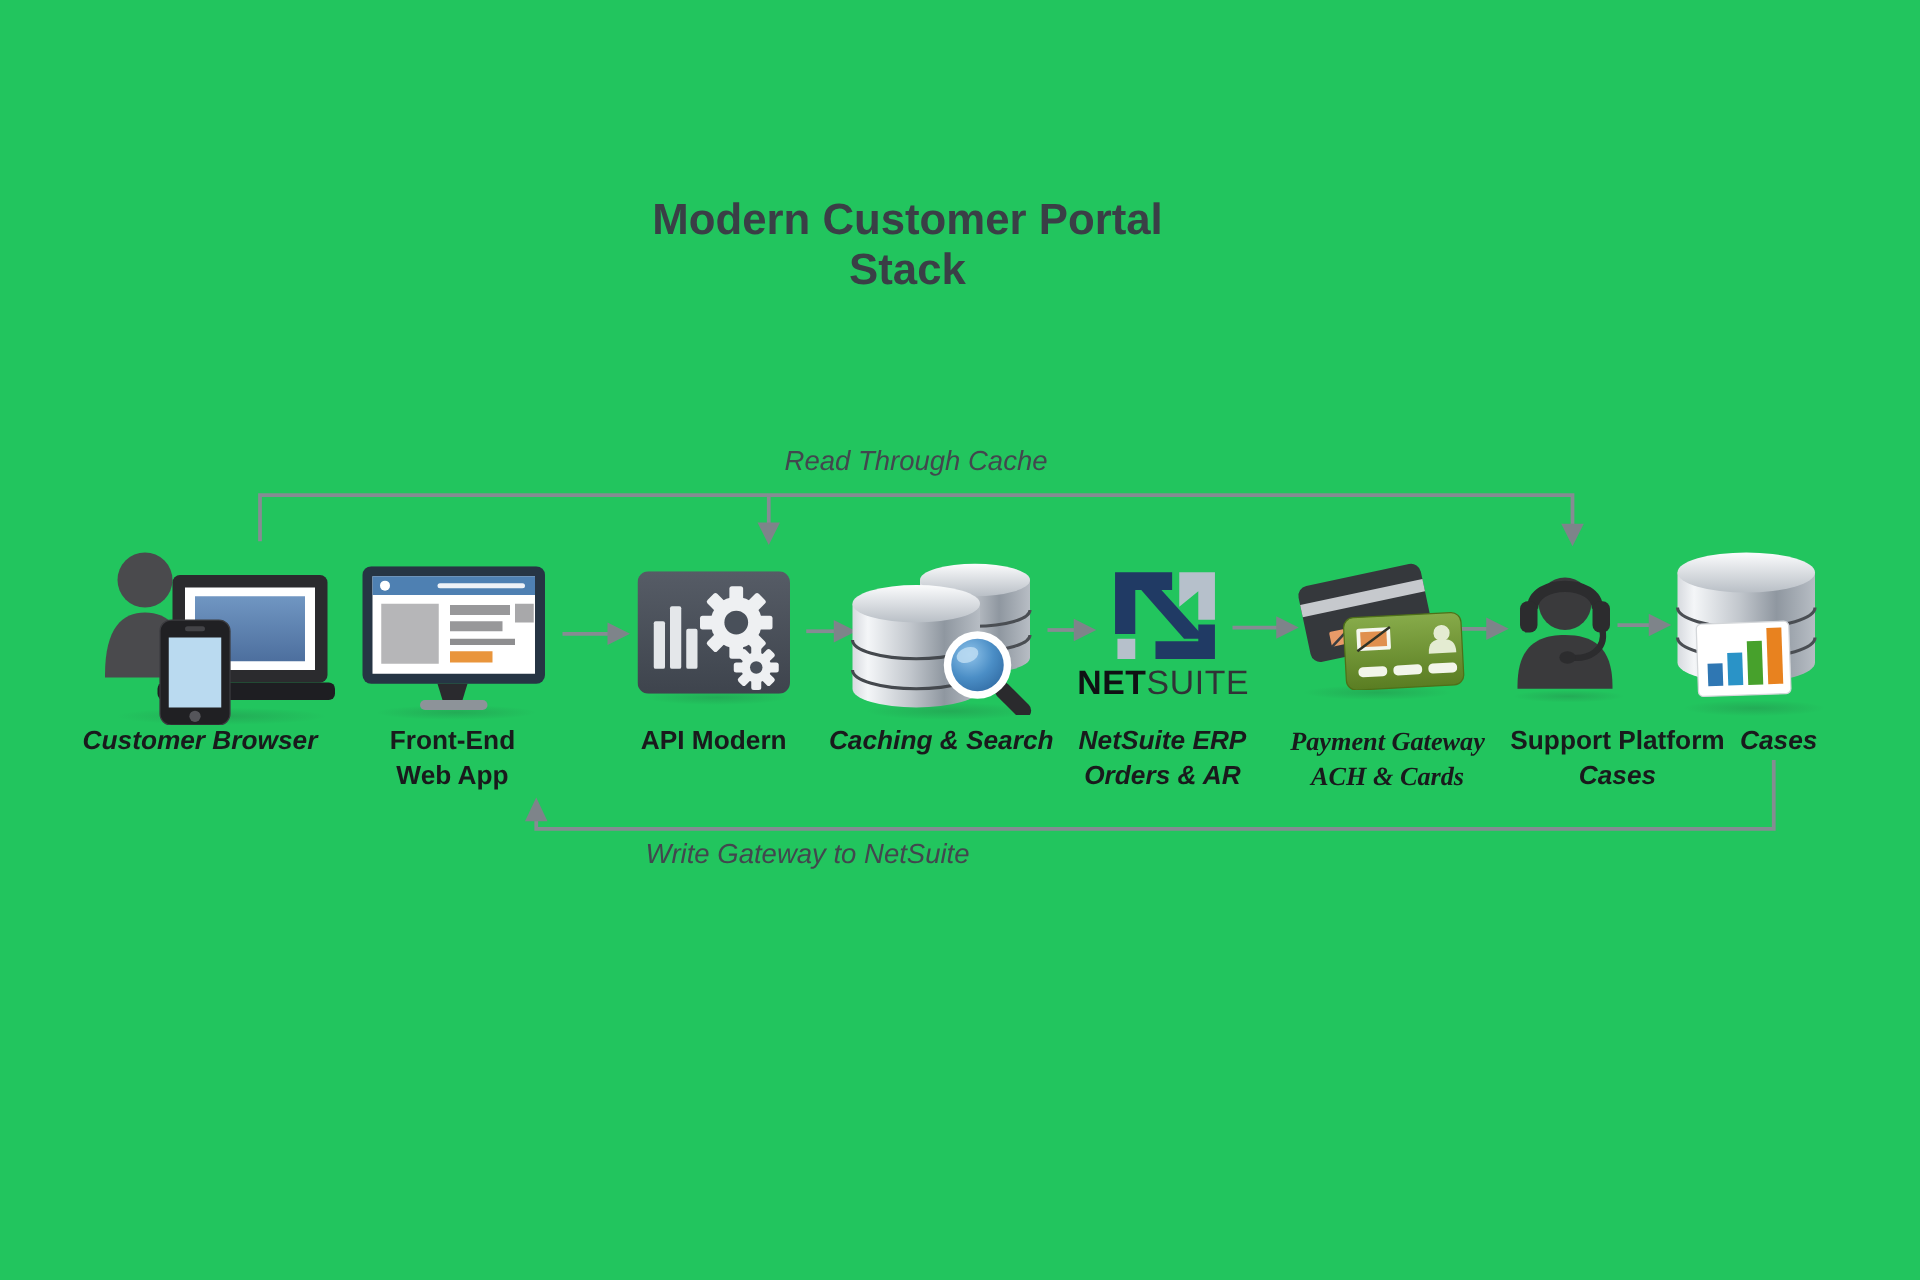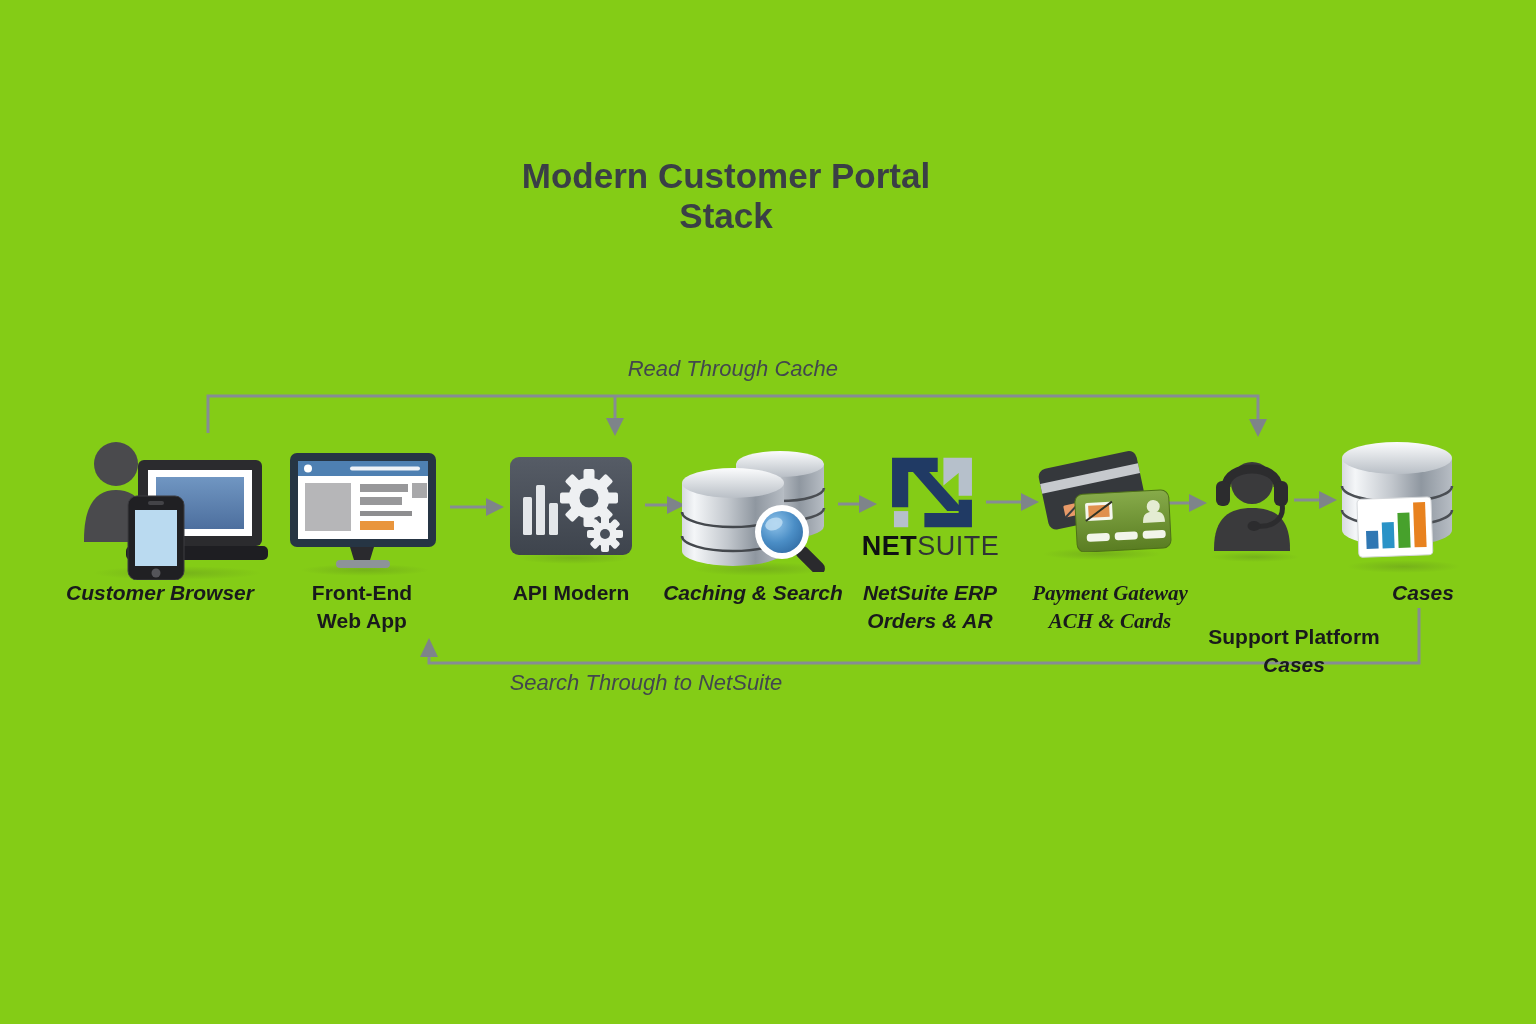--- a/index.html
+++ b/index.html
@@ -1,17 +1,17 @@
 <!DOCTYPE html>
 <html><head>
 <meta charset="utf-8">
 <style>
   html,body{margin:0;padding:0;background:#ffffff;}
   #canvas{
-    position:relative;width:1536px;height:1024px;background:#84cc16;overflow:hidden;
+    position:relative;width:1536px;height:1024px;background:#22c55e;overflow:hidden;
     font-family:"Liberation Sans",sans-serif;
   }
   .abs{position:absolute;}
   #page-title{
     position:absolute;left:476px;top:156px;width:500px;text-align:center;
     font-size:35px;font-weight:700;color:#3a3f46;letter-spacing:0px;
   }
   .flow-label{
     position:absolute;width:320px;text-align:center;
     font-size:22px;font-style:italic;font-weight:500;color:#42474e;
@@ -37,21 +37,21 @@
   #netsuite-wordmark .wm-light{font-weight:400;color:#303336;}
 </style>
 </head>
 <body>
 
 <div id="canvas">
 
   <div id="page-title">Modern Customer Portal Stack</div>
 
   <div id="flow-read-label" class="flow-label">Read Through Cache</div>
-  <div id="flow-write-label" class="flow-label">Search Through to NetSuite</div>
+  <div id="flow-write-label" class="flow-label">Write Gateway to NetSuite</div>
 
   <svg id="connectors" width="1536" height="1024" viewBox="0 0 1536 1024">
     <g stroke="#868c93" stroke-width="3" fill="none">
 
       <polyline points="208,433 208,396 1258,396 1258,420"></polyline>
 
       <line x1="615" y1="397" x2="615" y2="419"></line>
 
       <polyline points="1419,608 1419,663 429,663 429,656"></polyline>
 
@@ -291,21 +291,21 @@
   <div>
     <svg class="abs" style="left:1202px;top:453px;" width="100" height="102" viewBox="0 0 100 102">
       <path d="M12,96 C12,64 28,55 50,55 C72,55 88,64 88,96 L88,98 H12 Z" fill="#3a3a3c"></path>
       <circle cx="50" cy="30" r="21" fill="#3a3a3c"></circle>
       <path d="M24,34 C24,10 76,10 76,34" stroke="#2c2c2e" stroke-width="9" fill="none"></path>
       <rect x="14" y="28" width="14" height="25" rx="6" fill="#2c2c2e"></rect>
       <rect x="72" y="28" width="14" height="25" rx="6" fill="#2c2c2e"></rect>
       <path d="M80,51 C83,67 69,75 54,73" stroke="#2c2c2e" stroke-width="5" fill="none"></path>
       <ellipse cx="52" cy="73" rx="6.5" ry="5" fill="#2c2c2e"></ellipse>
     </svg>
-    <div class="node-label" style="left:1184px;width:220px;margin-top:44px;">
+    <div class="node-label" style="left:1184px;width:220px;">
       <span>Support Platform</span>
       <span class="italic">Cases</span>
     </div>
   </div>
 
   <div>
     <svg class="abs" style="left:1336px;top:440px;" width="126" height="126" viewBox="0 0 126 126">
       <defs>
         <linearGradient id="cylBodyB" x1="0" y1="0" x2="1" y2="0">
           <stop offset="0" stop-color="#d7dadf"></stop>

